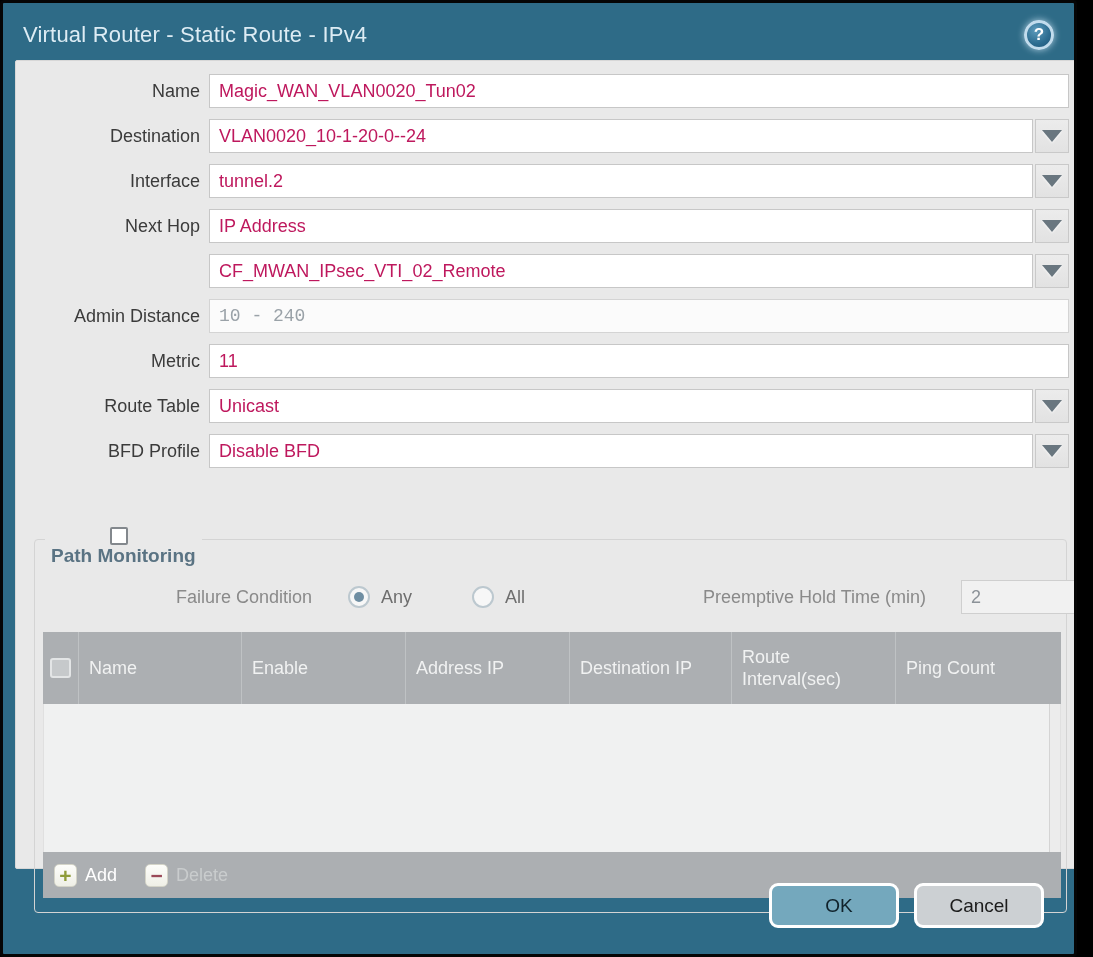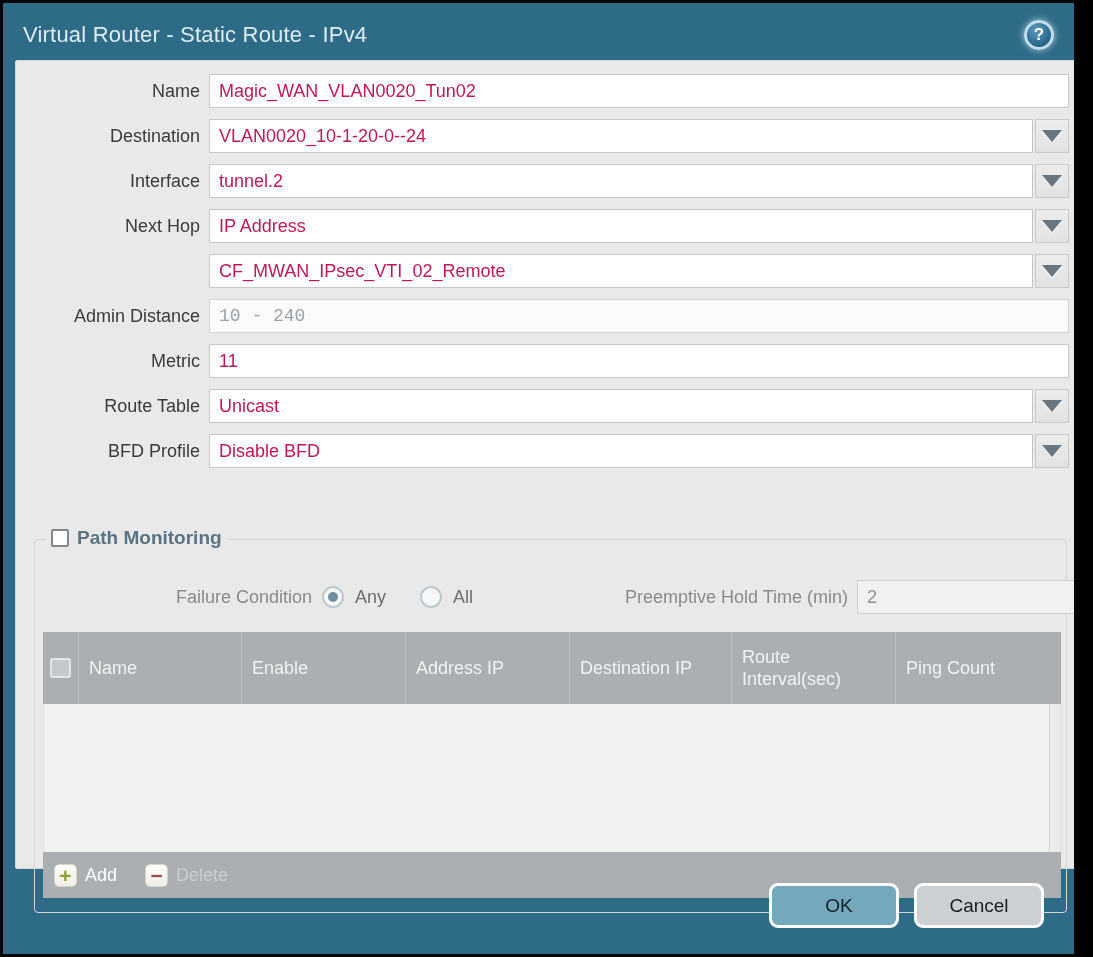--- a/index.html
+++ b/index.html
@@ -64,31 +64,31 @@
     filter:drop-shadow(0 1px 1px rgba(255,255,255,0.8));
   }
 
   
   .pm-fieldset {
     position:absolute; left:18px; top:478px; width:1033px; height:374px;
     border:1px solid #d4d4d4; border-radius:4px;
   }
   .pm-legend {
     position:absolute; left:10px; top:-13px; background:#e9e9e9;
-    display:flex; align-items:center; padding:0 6px;
+    display:flex; align-items:center; padding:0 6px;flex-direction:column;
   }
   .pm-checkbox {
     width:18px; height:18px; background:#ffffff; border:2px solid #83888d;
     border-radius:2px; margin-right:8px; cursor:pointer;
   }
   .pm-title { font-size:19px; font-weight:bold; color:#5a7383; white-space:nowrap; }
 
   .cond-row {
     position:absolute; left:0; top:40px; width:100%; height:34px;
-    display:flex; align-items:center;
+    display:flex; align-items:center;gap:26px;
   }
   .cond-lbl {
     width:287px; text-align:right; padding-right:10px;
     font-size:18px; color:#8a8a8a; flex:0 0 287px;
   }
   .radio-opt { display:flex; align-items:center; margin-right:34px; cursor:pointer; }
   .radio {
     width:22px; height:22px; border-radius:50%;
     background:#f7f7f7; border:2px solid #bcc8cf;
     display:flex; align-items:center; justify-content:center; margin-right:11px;

